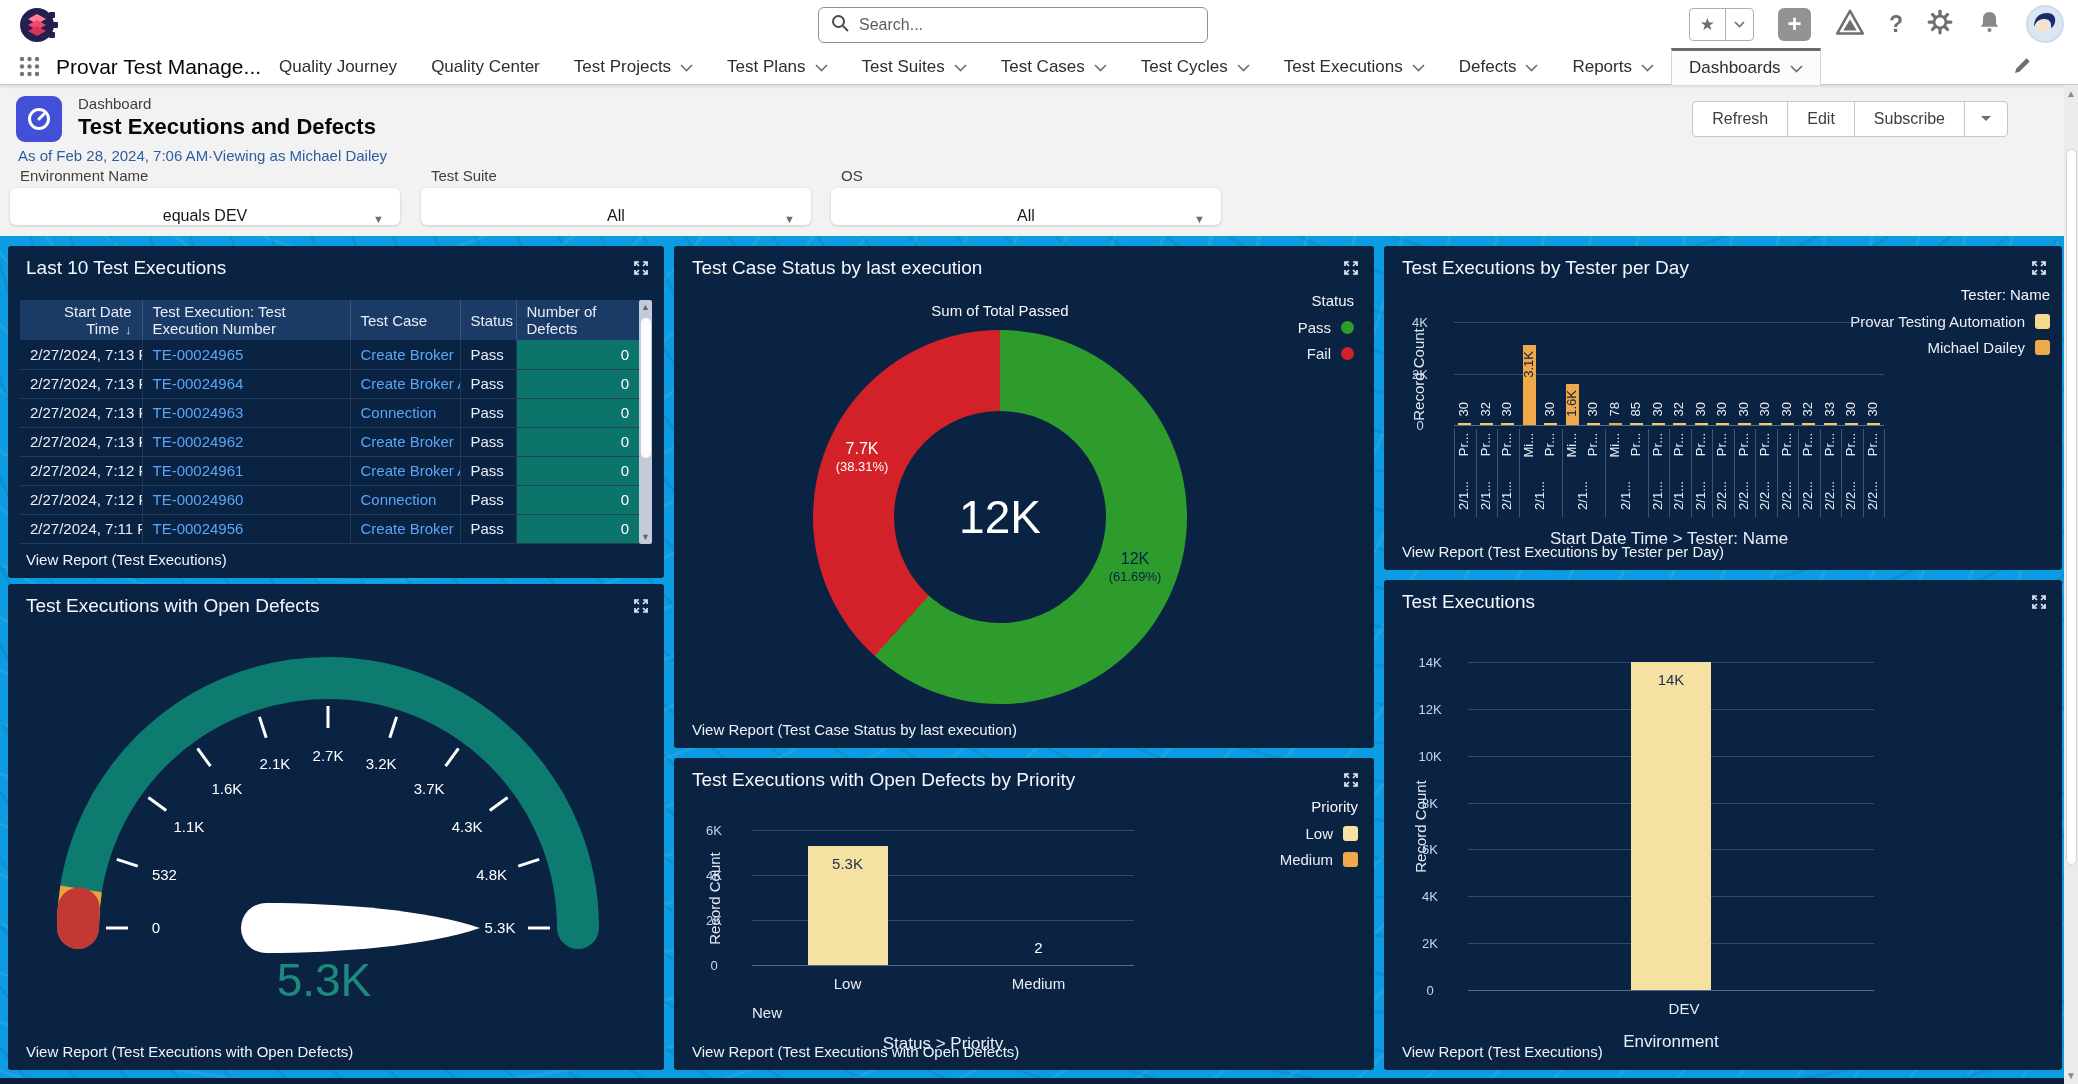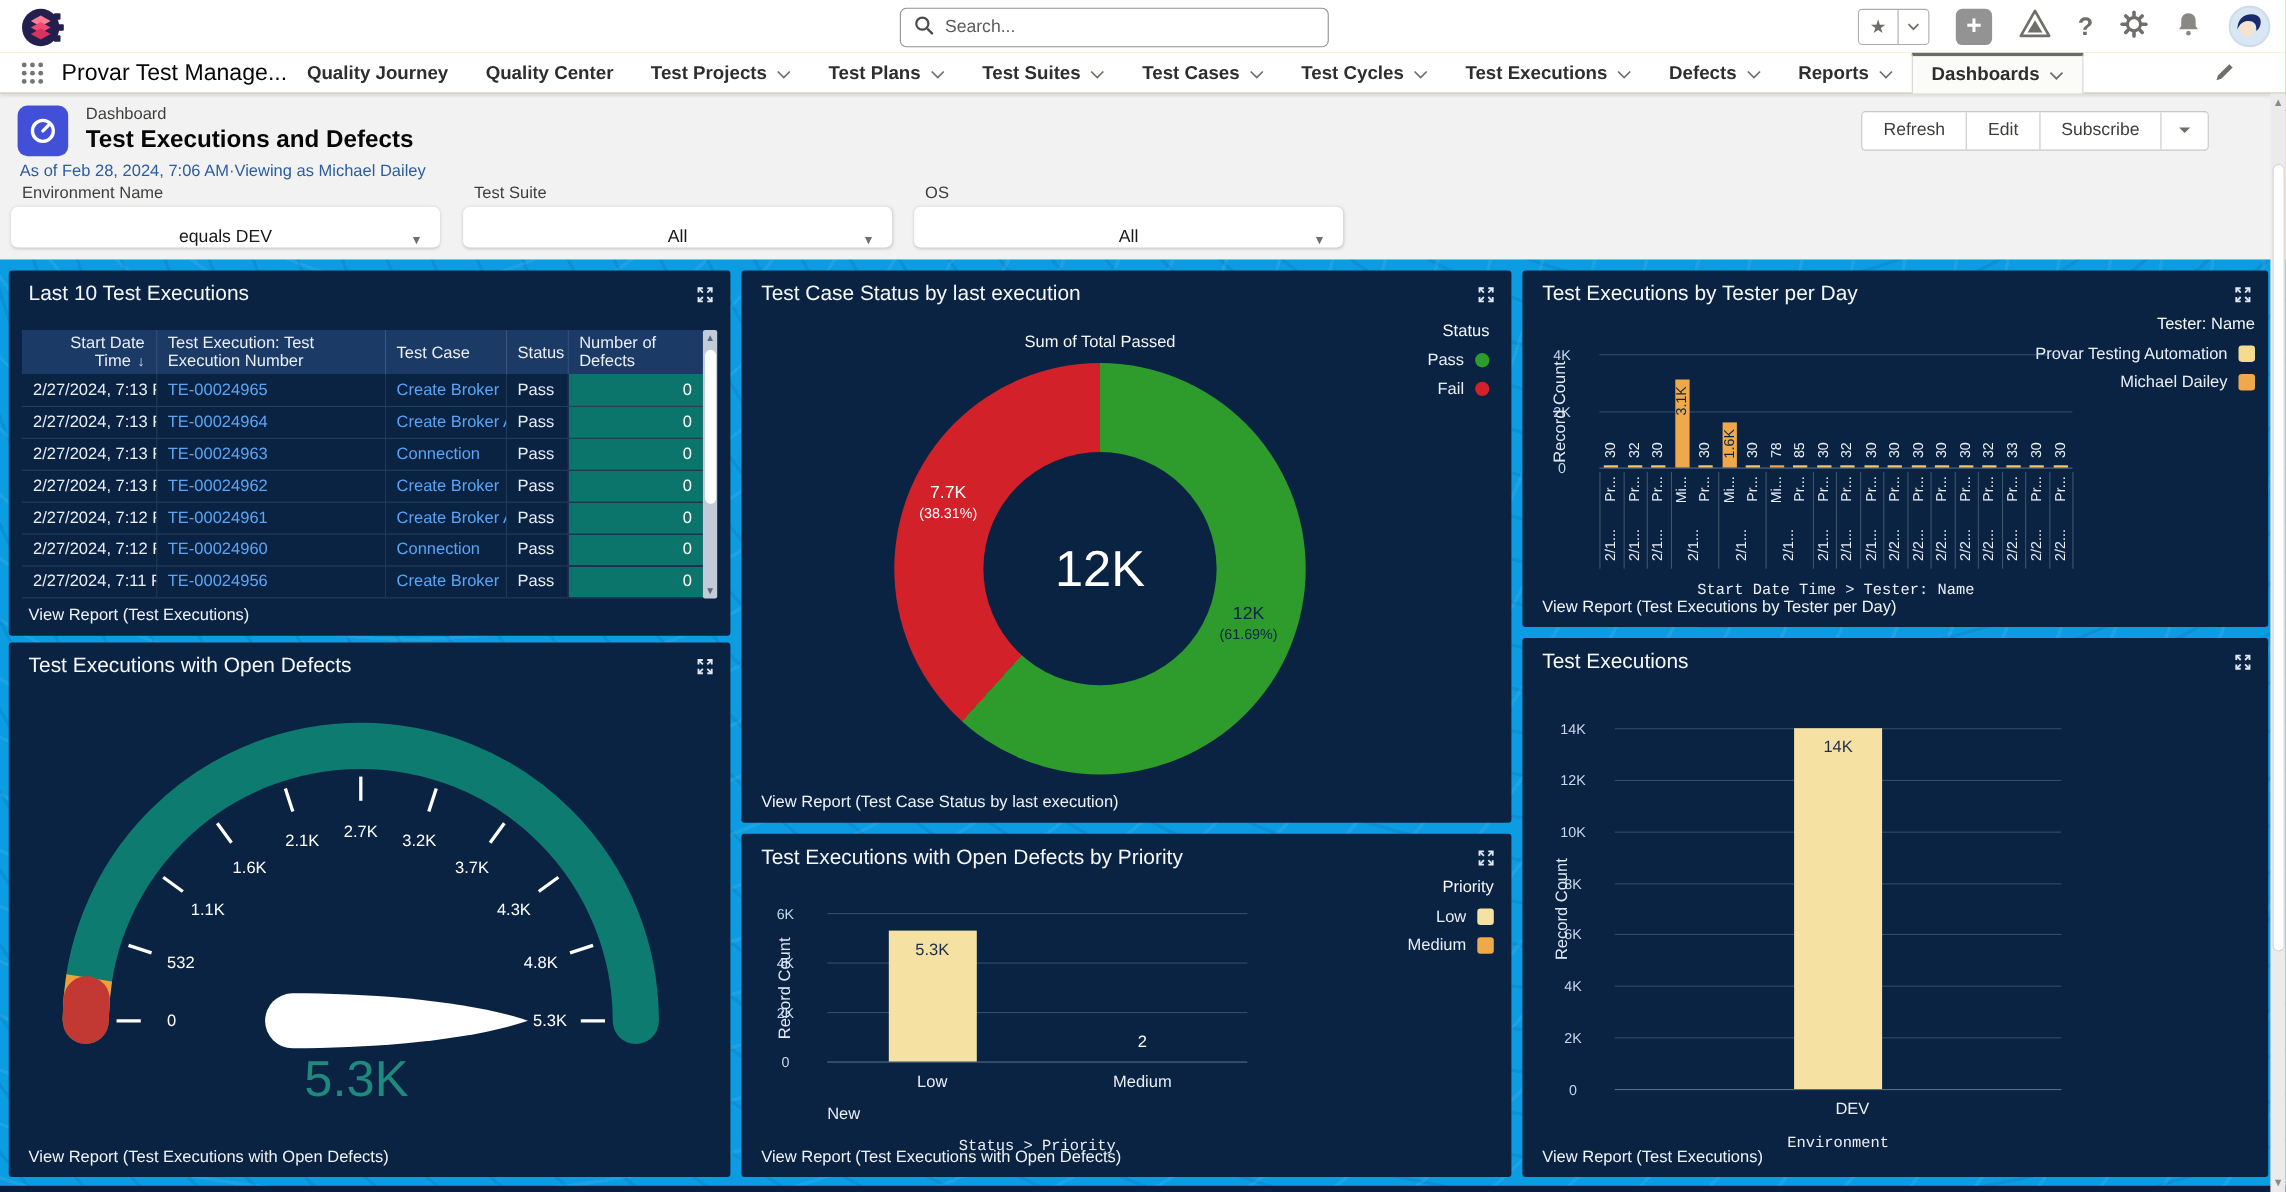--- a/index.html
+++ b/index.html
@@ -1,38 +1,38 @@
 <!DOCTYPE html>
 <html><head>
 <meta charset="utf-8">
 <style>
   * { margin:0; padding:0; box-sizing:border-box; }
   html,body { background:#dcdcdc; }
   body { font-family:"Liberation Sans", sans-serif; }
-  #page { position:relative; width:2078px; height:1084px; background:#eab308; overflow:hidden; }
+  #page { position:relative; width:2078px; height:1084px; background:#14532d; overflow:hidden; }
 
   
   .topbar { position:absolute; left:0; top:0; width:2078px; height:48px; background:#ffffff; }
   .logo { position:absolute; left:16px; top:2px; }
   .search-box { position:absolute; left:818px; top:7px; width:390px; height:36px; border:1px solid #919191; border-radius:6px; background:#fff; display:flex; align-items:center; padding:0 12px; gap:10px; }
   .search-box input { border:none; outline:none; font-size:16px; color:#2e2e2e; width:100%; font-family:"Liberation Sans",sans-serif; background:transparent; }
   .search-box input::placeholder { color:#5c5c5c; }
   .top-actions { position:absolute; right:14px; top:4px; height:40px; display:flex; align-items:center; gap:24px; }
   .fav-group { display:flex; align-items:stretch; border:1px solid #b0adab; border-radius:4px; height:33px; }
   .fav-star { display:flex; align-items:center; padding:0 10px; color:#706e6b; font-size:17px; }
   .fav-caret { display:flex; align-items:center; padding:0 8px; border-left:1px solid #b0adab; }
   .plus-btn { width:33px; height:33px; border-radius:6px; background:#939393; color:#fff; font-size:24px; font-weight:bold; display:flex; align-items:center; justify-content:center; line-height:1; }
   .qmark { color:#706e6b; font-size:23px; font-weight:bold; }
   .avatar { width:38px; height:38px; border-radius:50%; background:#d9e6f4; border:2px solid #cfdcec; overflow:hidden; position:relative; }
 
   
   .navbar { position:absolute; left:0; top:48px; width:2078px; height:37px; background:#fff; border-bottom:1px solid #c9c7c5; box-shadow:0 2px 3px rgba(0,0,0,.10); z-index:5; }
   .waffle { position:absolute; left:18px; top:7px; }
   .app-name { position:absolute; left:56px; top:0; height:37px; display:flex; align-items:center; font-size:21px; color:#080707; }
-  .nav-tabs { position:absolute; left:262px; top:0; height:37px; display:flex; align-items:stretch;font-weight:bold; }
+  .nav-tabs { position:absolute; left:262px; top:0; height:37px; display:flex; align-items:stretch; }
   .tab { display:flex; align-items:center; gap:9px; padding:0 17px; font-size:17px; color:#2e2e2e; cursor:pointer; white-space:nowrap; }
   .tab.active { background:#fbfbfa; border-left:1px solid #d8d6d4; border-right:1px solid #d8d6d4; border-top:3px solid #6b6a68; }
   .pencil { position:absolute; right:46px; top:8px; }
 
   
   .page-header { position:absolute; left:0; top:85px; width:2078px; height:151px; background:#f3f2f2; }
   .dash-icon { position:absolute; left:16px; top:11px; width:46px; height:46px; border-radius:9px; background:#4250D8; display:flex; align-items:center; justify-content:center; }
   .record-type { position:absolute; left:78px; top:10px; font-size:15px; color:#3e3e3c; }
   .page-title { position:absolute; left:78px; top:29px; font-size:22px; font-weight:bold; color:#080707; }
   .page-meta { position:absolute; left:18px; top:62px; font-size:15px; color:#2B5DA0; }
@@ -87,21 +87,21 @@
   .chart-subtitle { position:absolute; text-align:center; font-size:15px; color:#f4f7fb; }
 
   
   .gridline { position:absolute; height:1px; background:rgba(173,196,230,.25); }
   .gridline.base { background:rgba(173,196,230,.45); }
   .ytick { position:absolute; width:48px; text-align:center; font-size:13px; color:#c9d6ea; }
   .ylab { position:absolute; width:160px; text-align:center; font-size:15px; color:#dfe8f5; transform:rotate(-90deg); }
   .bar { position:absolute; }
   .bar-label { position:absolute; width:90px; text-align:center; font-size:15px; }
   .cat-label { position:absolute; width:120px; text-align:center; font-size:15px; color:#e9eef7; }
-  .axis-title { position:absolute; text-align:center; font-size:14px; color:#e9eef7;font-family:Liberation Mono, monospace; }
+  .axis-title { position:absolute; text-align:center; font-size:17px; color:#e9eef7; }
   .vlab { position:absolute; writing-mode:vertical-rl; transform:rotate(180deg); font-size:13px; color:#e9eef7; line-height:1; white-space:nowrap; }
   .vsep { position:absolute; width:1px; background:rgba(255,255,255,.22); }
   .group-label { position:absolute; font-size:15px; color:#e9eef7; }
 
   
   .page-scrollbar { position:absolute; right:0; top:85px; width:14px; height:999px; background:#ebebeb; z-index:9; }
   .page-scrollbar .pthumb { position:absolute; left:1.5px; top:64px; width:11px; height:716px; background:#fff; border:1px solid #d4d4d4; border-radius:6px; }
   .page-scrollbar .parr { position:absolute; left:0; width:14px; text-align:center; font-size:10px; color:#8a8a8a; }
 </style>
 </head>

